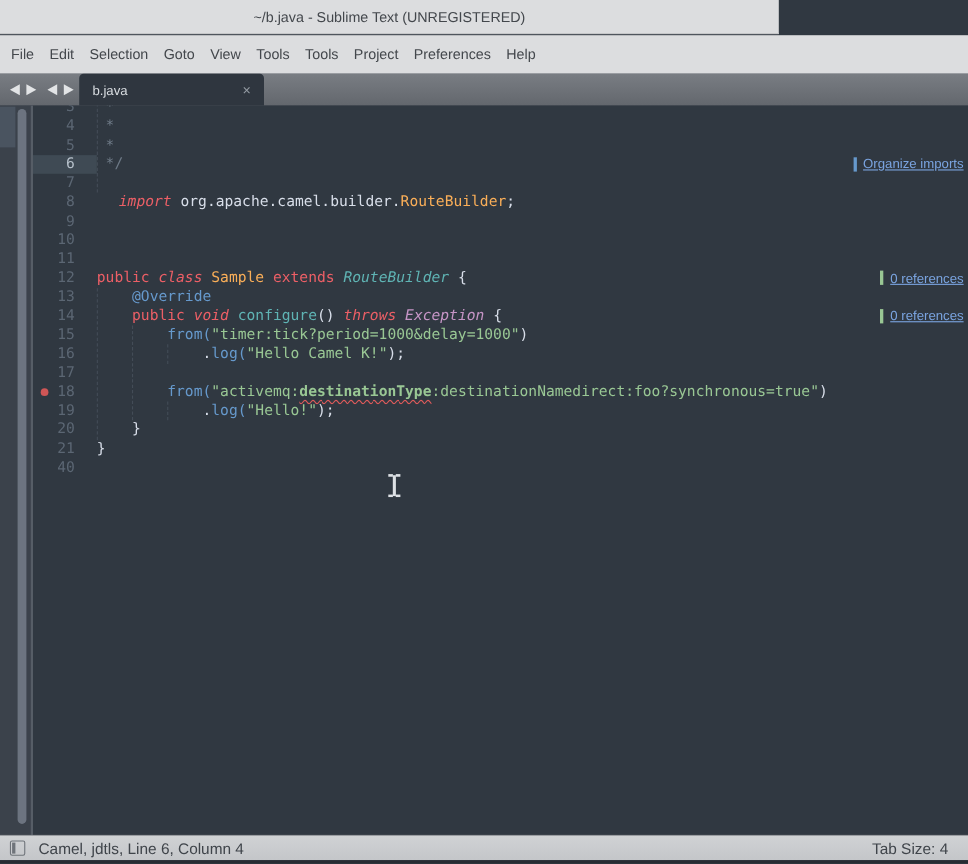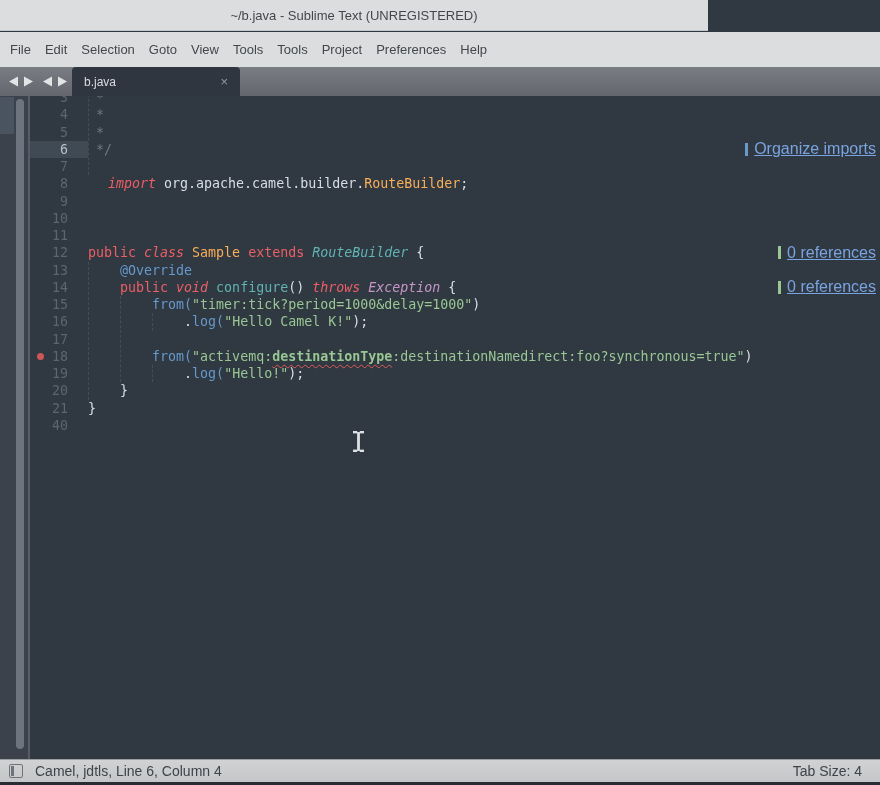--- a/index.html
+++ b/index.html
@@ -72,21 +72,21 @@
   }
   .code-text{white-space:pre;line-height:17.25px}
   .squiggle{
     text-decoration:underline;text-decoration-style:wavy;
     text-decoration-color:#e05a5a;text-decoration-thickness:1px;text-underline-offset:3px;font-weight:bold;
   }
   .indent-guide{position:absolute;width:0;border-left:1px dashed var(--guide)}
   .annotation{position:absolute;right:4px;top:50%;transform:translateY(-50%);display:flex;align-items:center;gap:6px}
   .ann-bar{width:3px;height:13px;display:inline-block}
   .ann-link{
-    font-family:"Liberation Sans",sans-serif;font-size:16px;color:var(--link-blue);
+    font-family:"Liberation Sans",sans-serif;font-size:12px;color:var(--link-blue);
     text-decoration:underline;cursor:pointer;
   }
   
   .statusbar{
     position:absolute;left:0;top:759px;width:880px;height:23px;
     background:linear-gradient(#d0d2d4,#c4c6c9);border-top:1px solid #9a9da1;
     display:flex;align-items:center;font-size:14px;color:var(--status-text);
   }
   .sidebar-toggle{
     width:14px;height:14px;border:1.5px solid #6f747a;border-radius:2px;

